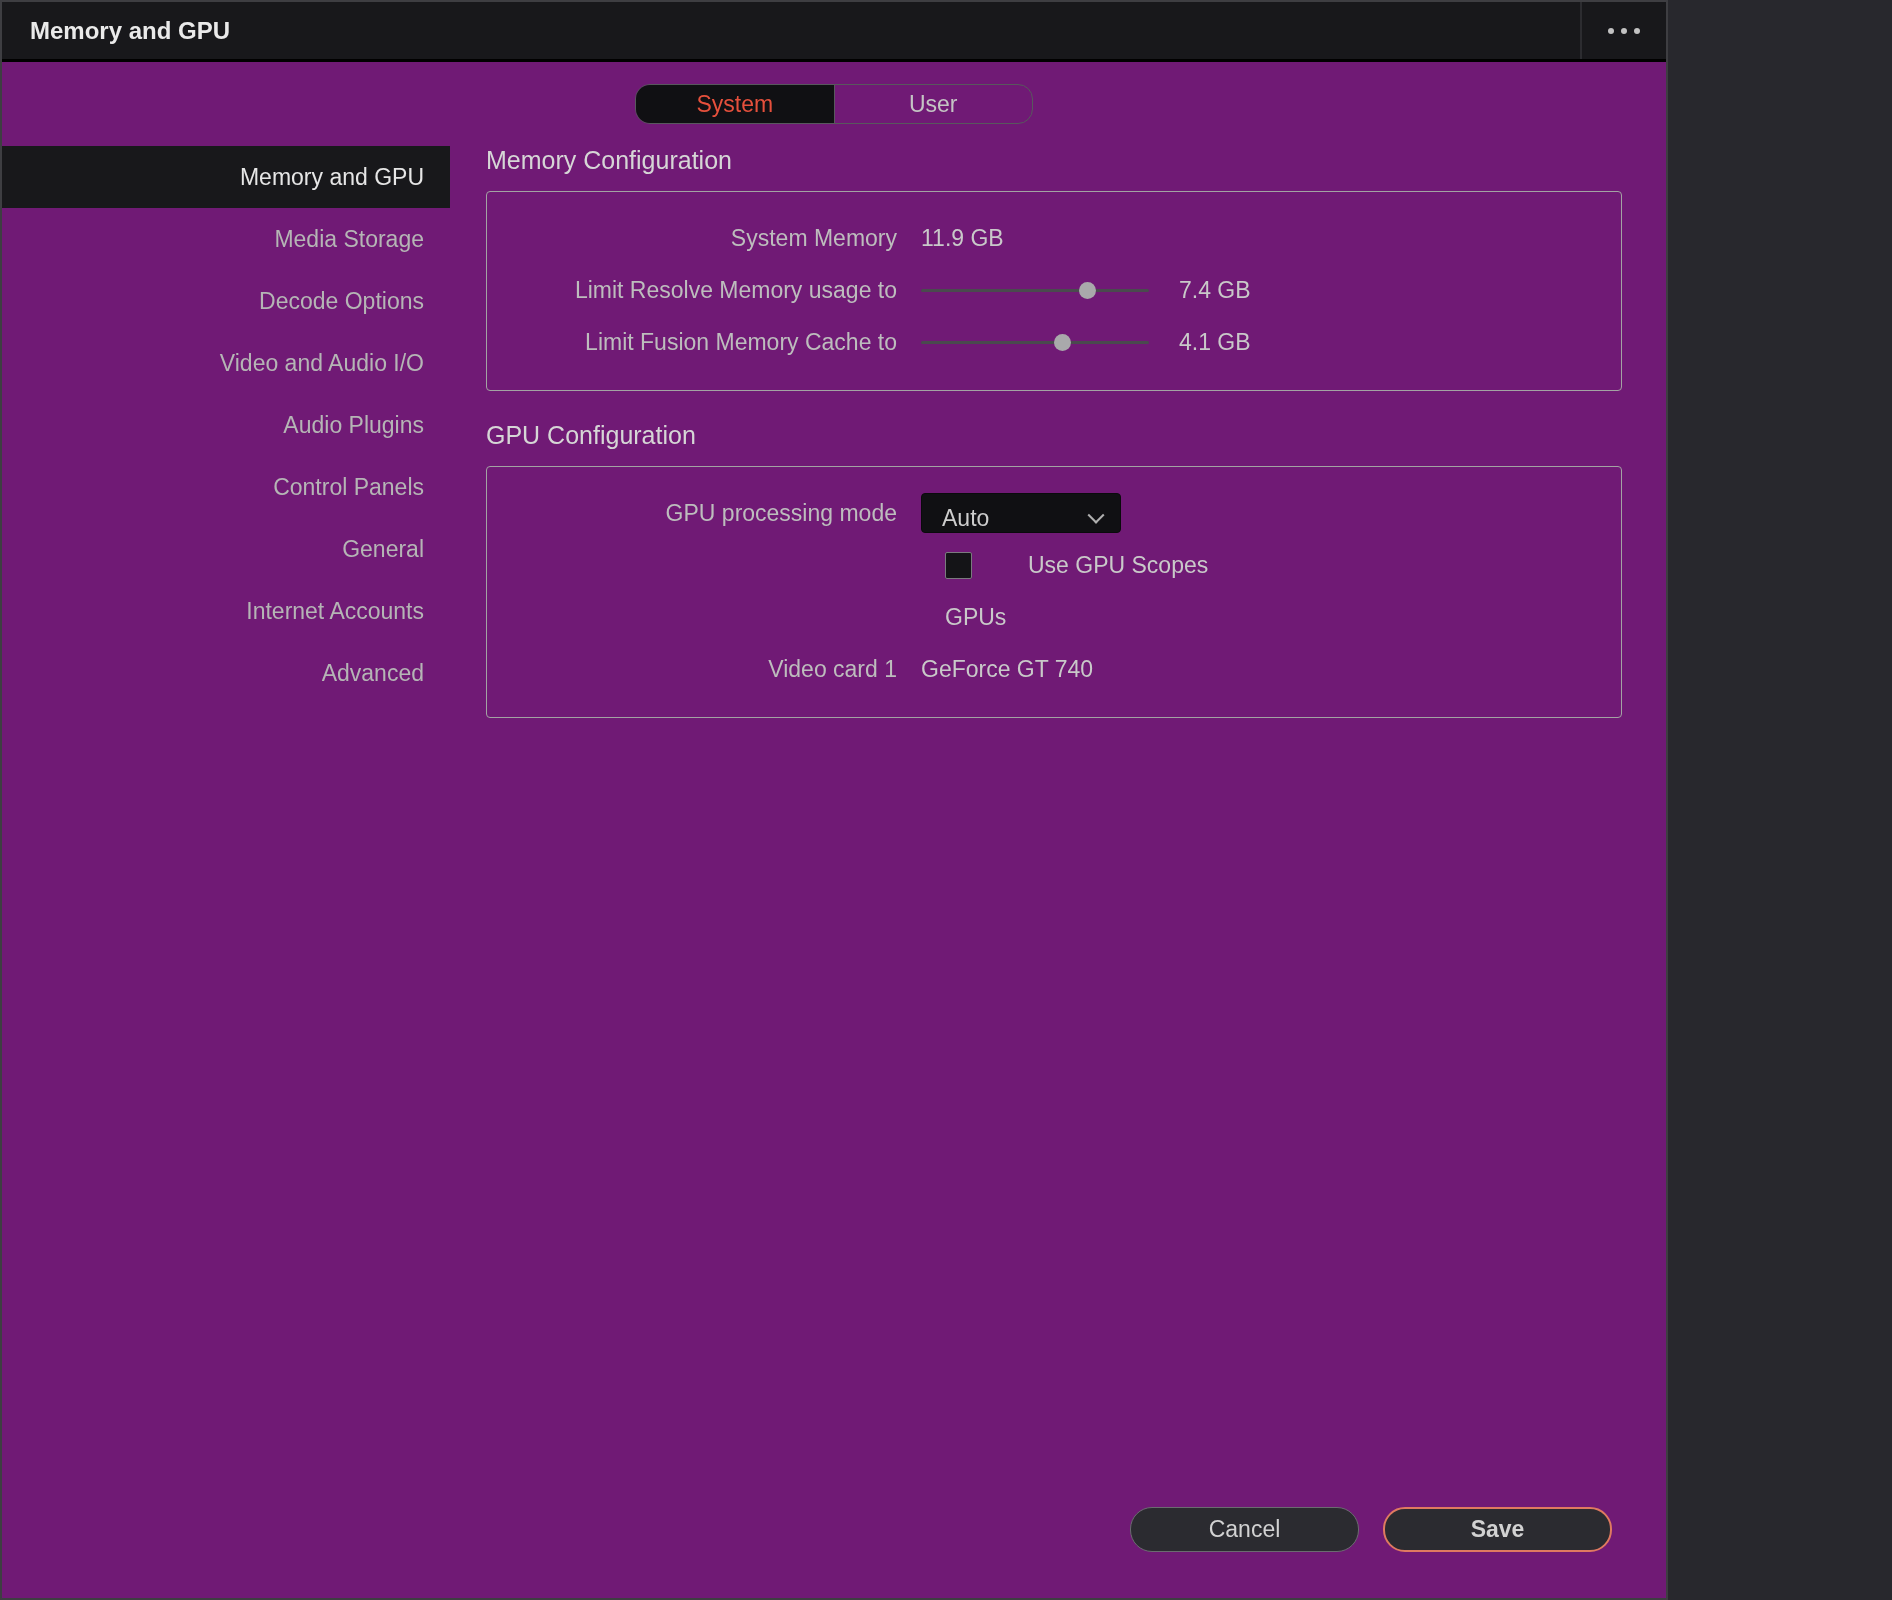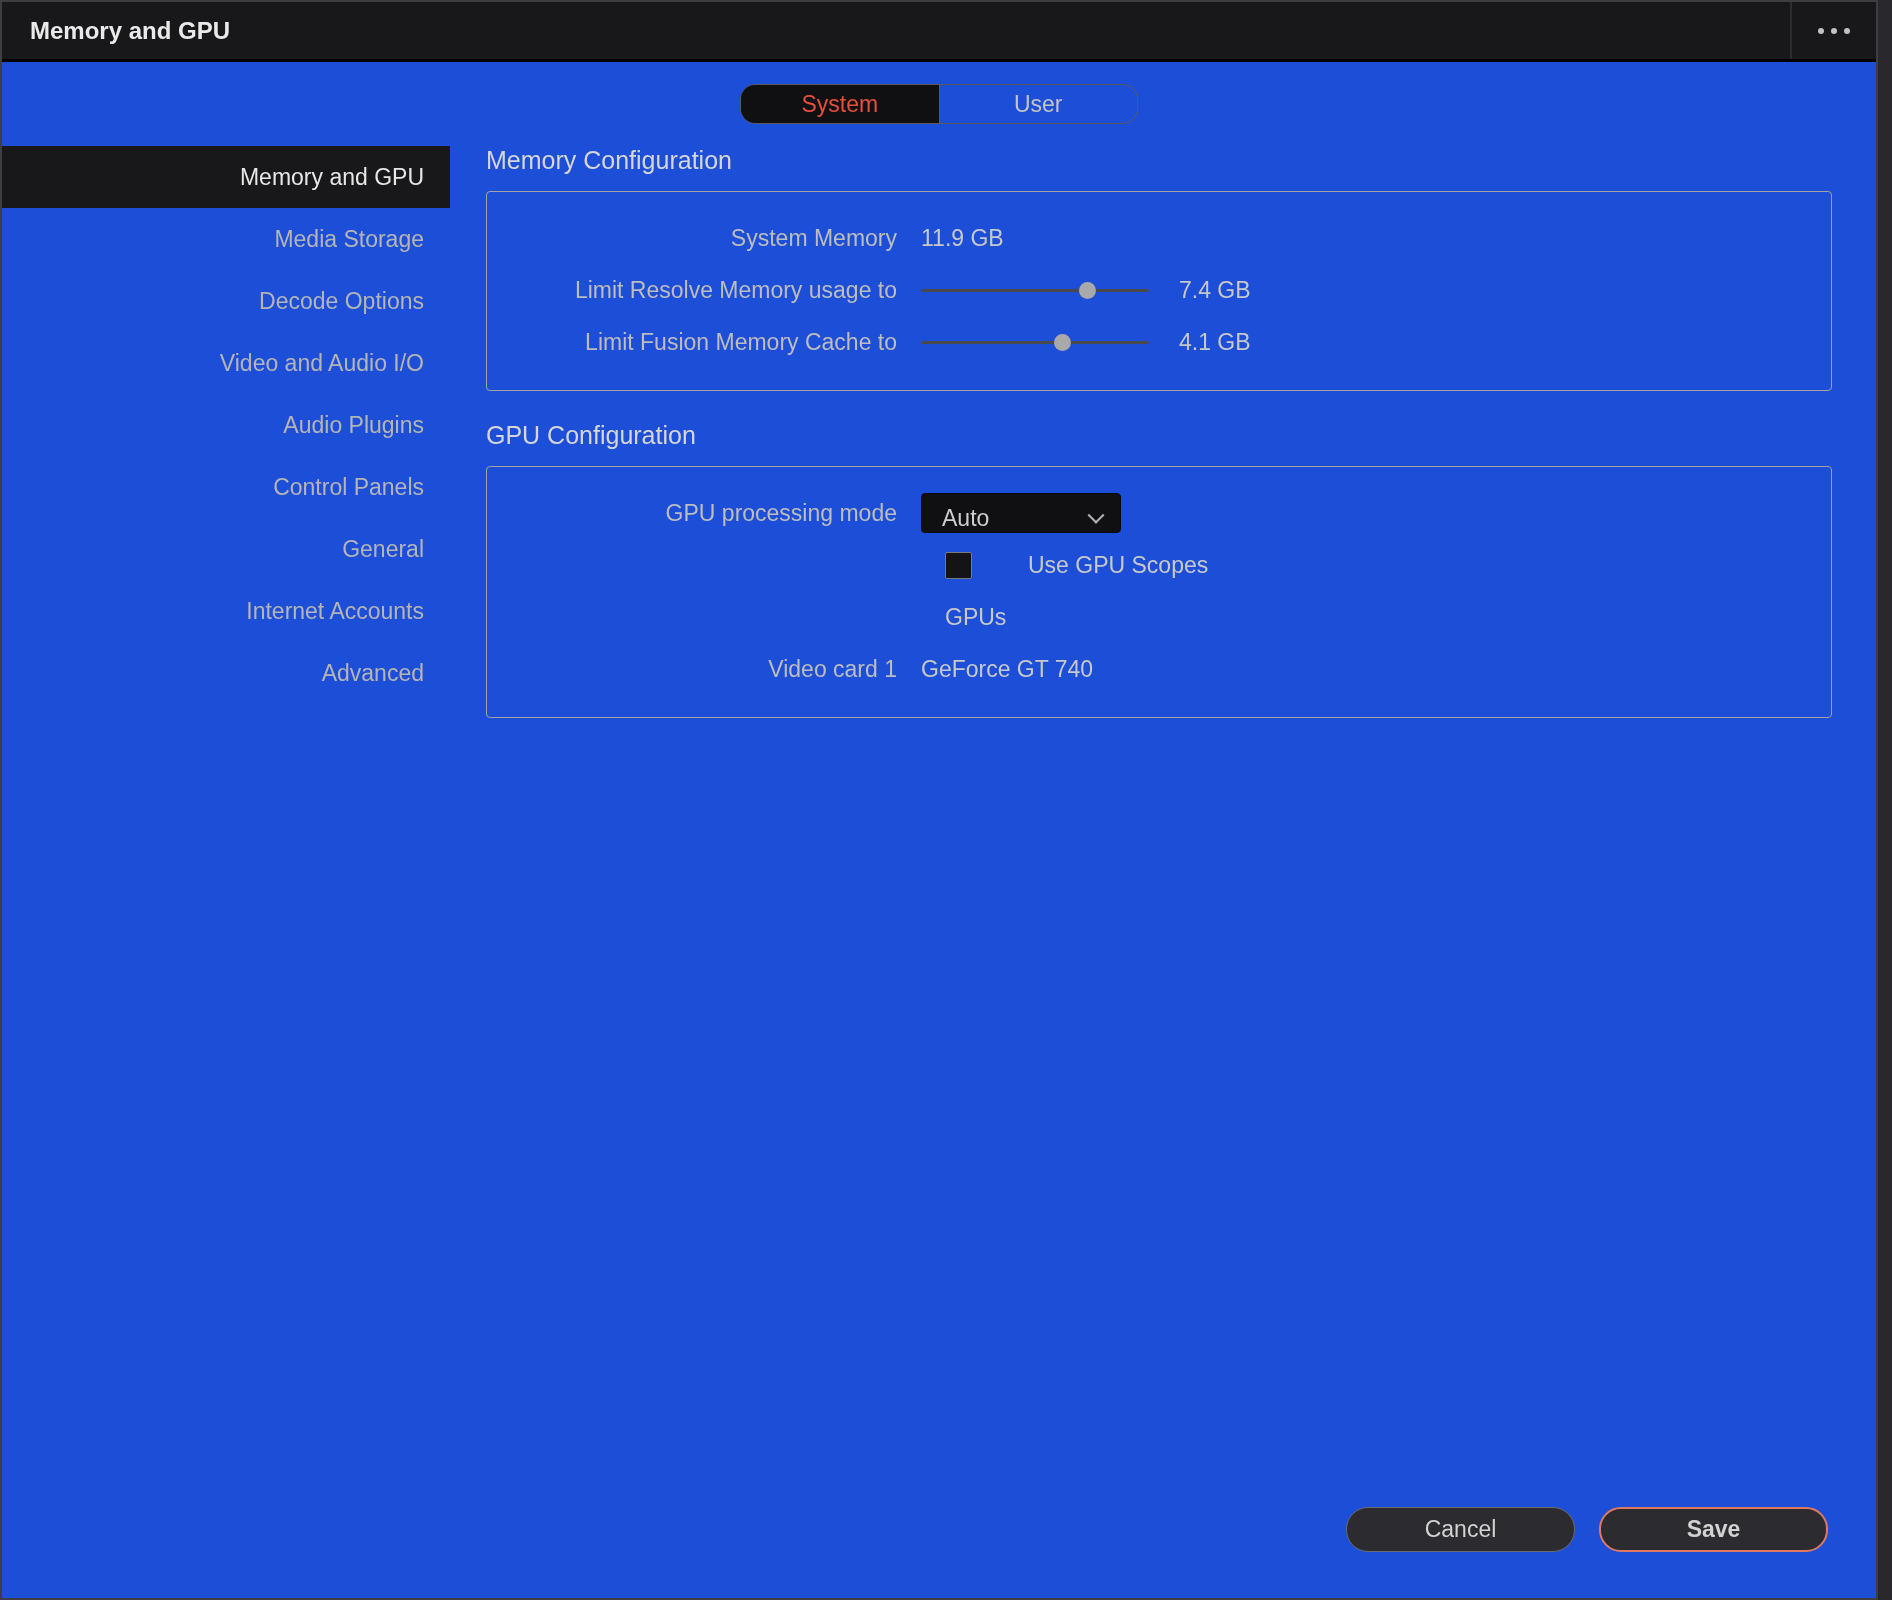--- a/index.html
+++ b/index.html
@@ -5,22 +5,22 @@
   * { margin: 0; padding: 0; box-sizing: border-box; }
   html, body { width: 1892px; height: 1600px; }
   body {
     font-family: "Liberation Sans", "DejaVu Sans", sans-serif;
     background: #28282d;
     color: #c9c9c9;
     overflow: hidden;
   }
   .window {
     position: relative;
-    width: 1878px; height: 1600px;
-    background: #1d4ed8;
+    width: 1668px; height: 1600px;
+    background: #701a75;
     border: 2px solid #3e3e42;
   }
 
   
   .titlebar {
     height: 60px;
     background: #18181b;
     border-bottom: 3px solid #000;
     display: flex;
     align-items: center;
@@ -183,21 +183,21 @@
     border-radius: 2px;
     cursor: pointer;
     margin-right: 16px;
   }
   .indent { padding-left: 458px; gap: 40px; }
   .indent-flex { display: flex; align-items: center; }
 
   
   .footer {
     position: absolute;
-    right: 48px;
+    right: 54px;
     bottom: 46px;
     display: flex;
     gap: 24px;
   }
   .btn {
     width: 229px;
     height: 45px;
     border-radius: 22px;
     background: #2b2b30;
     display: flex;

